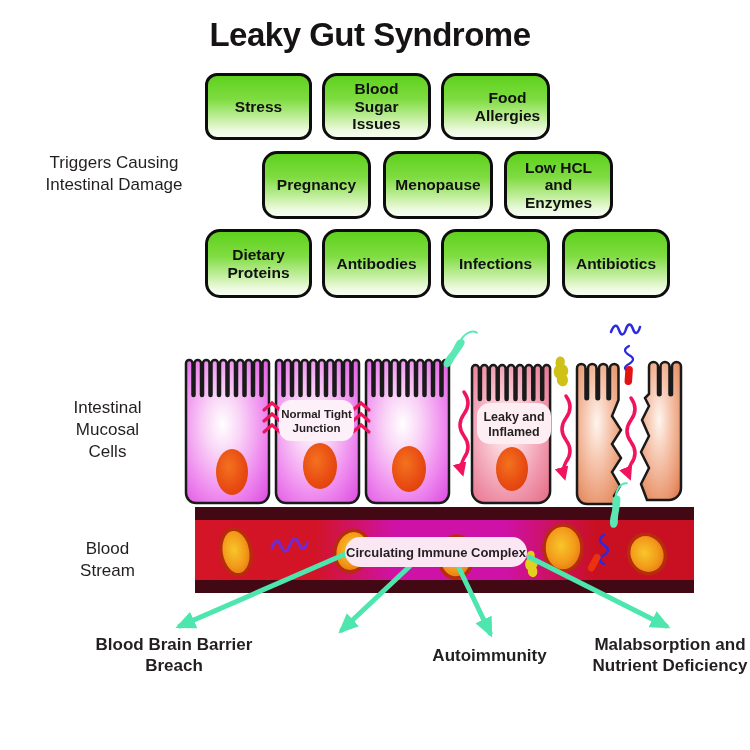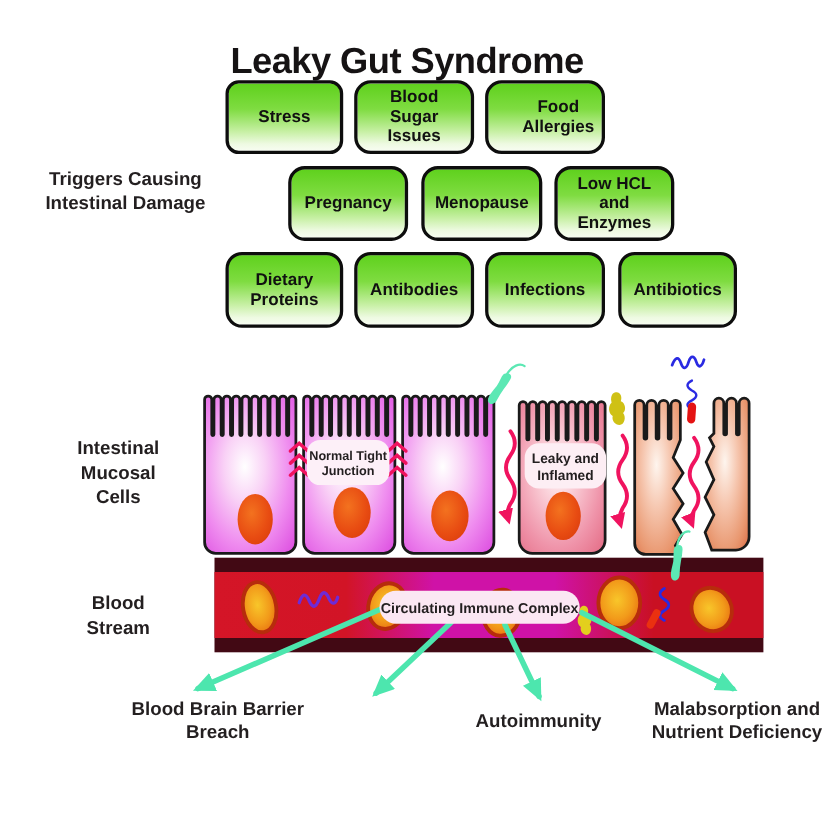--- a/index.html
+++ b/index.html
@@ -3,30 +3,30 @@
 <meta charset="utf-8">
 <style>
   html,body{margin:0;padding:0;background:#ffffff;}
   #canvas{
     position:relative;width:750px;height:750px;background:#ffffff;overflow:hidden;
     font-family:"Liberation Sans",sans-serif;color:#231f20;
   }
   .abs{position:absolute;box-sizing:border-box;}
   #title{
     top:16px;left:0;width:740px;text-align:center;
-    font-size:33px;font-weight:bold;letter-spacing:-0.5px;color:#161314;margin-top:20px;
+    font-size:33px;font-weight:bold;letter-spacing:-0.5px;color:#161314;
   }
   .gbox{
     border:3.5px solid #0d0d0d;border-radius:15px;
     background:linear-gradient(180deg,#5fd11d 0%,#7fdc41 38%,#c8f0a6 72%,#eefae2 90%,#f7fdf1 100%);
     display:flex;align-items:center;justify-content:center;text-align:center;
     font-weight:bold;font-size:15.5px;line-height:1.12;color:#111;padding:2px 8px;
   }
   .sidelabel{
-    font-weight:bold;font-size:17px;line-height:1.3;text-align:center;color:#231f20;
+    font-weight:normal;font-size:17px;line-height:1.3;text-align:center;color:#231f20;
   }
   .outcome{
     font-weight:bold;font-size:17px;line-height:1.25;text-align:center;color:#231f20;
   }
   svg{position:absolute;top:0;left:0;}
   svg text{font-family:"Liberation Sans",sans-serif;font-weight:bold;fill:#231f20;}
 </style>
 </head>
 <body>
 
@@ -184,17 +184,17 @@
 
   <div class="abs gbox" style="left:205px;top:229px;width:107px;height:69px;">Dietary Proteins</div>
   <div class="abs gbox" style="left:322px;top:229px;width:109px;height:69px;">Antibodies</div>
   <div class="abs gbox" style="left:441px;top:229px;width:109px;height:69px;">Infections</div>
   <div class="abs gbox" style="left:562px;top:229px;width:108px;height:69px;">Antibiotics</div>
 
   <div class="abs sidelabel" style="left:30px;top:152px;width:168px;">Triggers Causing Intestinal Damage</div>
   <div class="abs sidelabel" style="left:55px;top:397px;width:105px;">Intestinal Mucosal Cells</div>
   <div class="abs sidelabel" style="left:65px;top:538px;width:85px;">Blood Stream</div>
 
-  <div class="abs outcome" style="left:95px;top:634px;width:158px;margin-left:24px;">Blood Brain Barrier Breach</div>
+  <div class="abs outcome" style="left:95px;top:634px;width:158px;">Blood Brain Barrier Breach</div>
   <div class="abs outcome" style="left:412px;top:645px;width:155px;">Autoimmunity</div>
   <div class="abs outcome" style="left:576px;top:634px;width:188px;">Malabsorption and Nutrient Deficiency</div>
 
 </div>
 
 </body></html>

